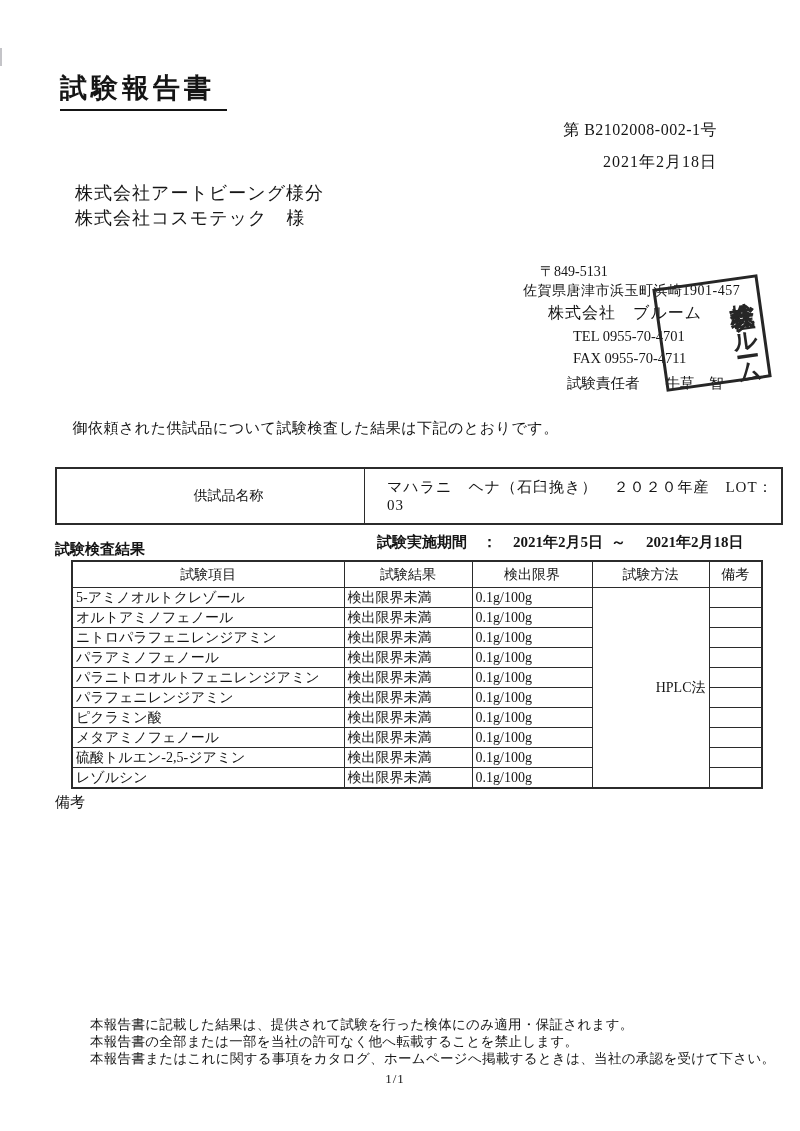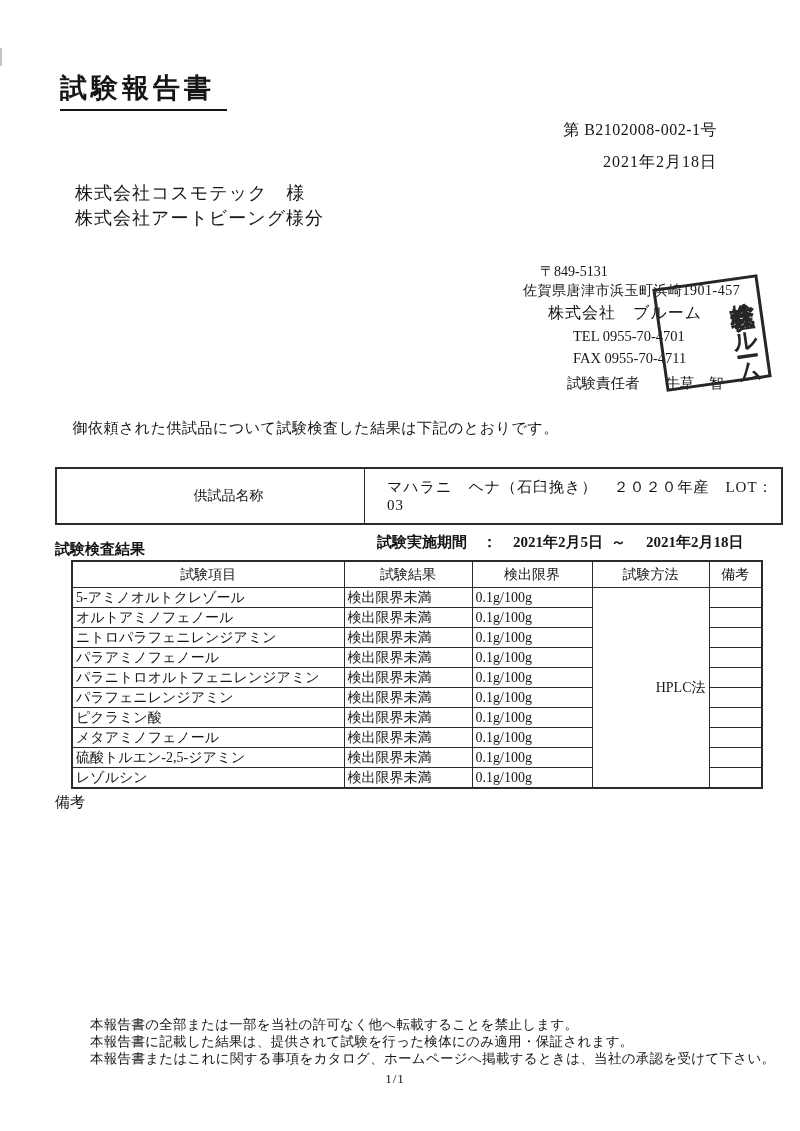--- a/index.html
+++ b/index.html
@@ -89,22 +89,22 @@
   <div class="abs edge-artifact"></div>
 
   <div class="abs title">試験報告書</div>
 
   <div class="abs doc-meta">
     <div class="doc-number">第 B2102008-002-1号</div>
     <div class="doc-date">2021年2月18日</div>
   </div>
 
   <div class="abs addressees">
+    <div>株式会社アートビーング様分</div>
     <div>株式会社コスモテック　様</div>
-    <div>株式会社アートビーング様分</div>
   </div>
 
   <div class="abs issuer-postal">〒849-5131</div>
   <div class="abs issuer-address">佐賀県唐津市浜玉町浜崎1901-457</div>
   <div class="abs issuer-company">株式会社　ブルーム</div>
   <div class="abs issuer-tel">TEL 0955-70-4701</div>
   <div class="abs issuer-fax">FAX 0955-70-4711</div>
   <div class="abs issuer-resp">
     <span>試験責任者</span><span class="resp-name">牛草　智</span>
   </div>
@@ -207,20 +207,20 @@
         <td class="c-result">検出限界未満</td>
         <td class="c-limit">0.1g/100g</td>
         <td class="c-remark"></td>
       </tr>
     </tbody>
   </table>
 
   <div class="abs remarks-label">備考</div>
 
   <div class="abs footer-notes">
+    <div>本報告書に記載した結果は、提供されて試験を行った検体にのみ適用・保証されます。</div>
     <div>本報告書の全部または一部を当社の許可なく他へ転載することを禁止します。</div>
-    <div>本報告書に記載した結果は、提供されて試験を行った検体にのみ適用・保証されます。</div>
     <div>本報告書またはこれに関する事項をカタログ、ホームページへ掲載するときは、当社の承認を受けて下さい。</div>
   </div>
 
   <div class="abs page-number">1/1</div>
 
 </div>
 
 </body></html>

